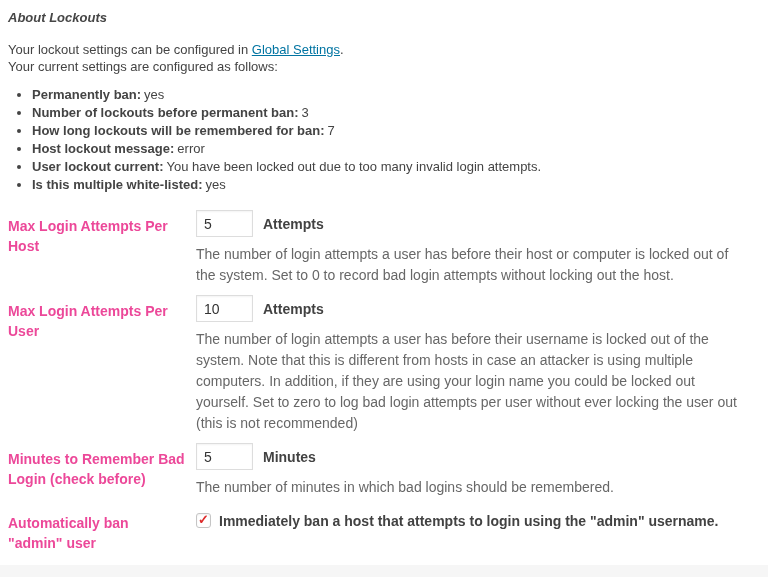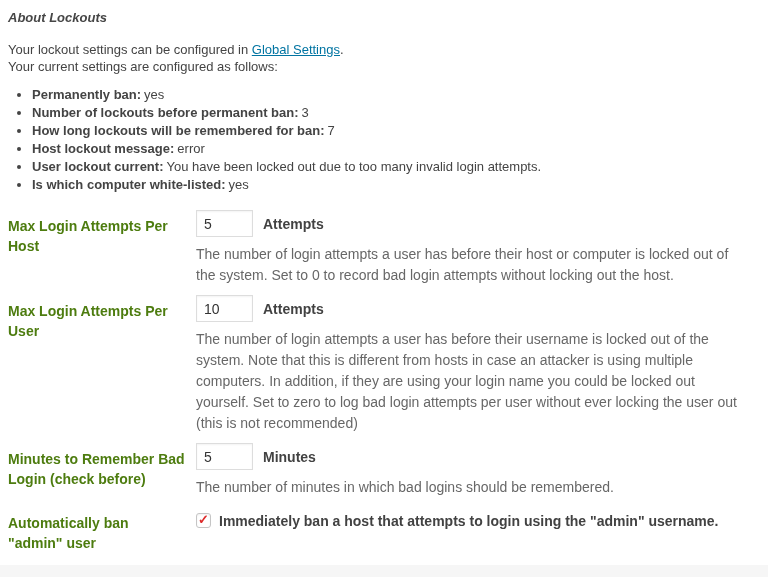--- a/index.html
+++ b/index.html
@@ -52,21 +52,21 @@
     border-collapse: collapse;
     width: 748px;
   }
   table.form-table th {
     width: 188px;
     text-align: left;
     vertical-align: top;
     padding: 6px 10px 9px 0;
     font-size: 14px;
     font-weight: 700;
-    color: #4d7c0f;
+    color: #ec4899;
     line-height: 20px;
   }
   table.form-table td {
     vertical-align: top;
     padding: 0 0 9px 0;
   }
 
   .field-line { display: flex; align-items: center; }
   .num-input {
     width: 57px;
@@ -146,21 +146,21 @@
     <div><span>Your lockout settings can be configured in </span><a>Global Settings</a><span>.</span></div>
     <div>Your current settings are configured as follows:</div>
   </div>
 
   <ul class="settings-list">
     <li><b>Permanently ban:</b><span class="item-value">yes</span></li>
     <li><b>Number of lockouts before permanent ban:</b><span class="item-value">3</span></li>
     <li><b>How long lockouts will be remembered for ban:</b><span class="item-value">7</span></li>
     <li><b>Host lockout message:</b><span class="item-value">error</span></li>
     <li><b>User lockout current:</b><span class="item-value">You have been locked out due to too many invalid login attempts.</span></li>
-    <li><b>Is which computer white-listed:</b><span class="item-value">yes</span></li>
+    <li><b>Is this multiple white-listed:</b><span class="item-value">yes</span></li>
   </ul>
 
   <table class="form-table">
     <tbody>
         <tr>
       <th>Max Login Attempts Per Host</th>
       <td>
         <div class="field-line">
           <input class="num-input" type="text" value="5" style="">
           <span class="unit">Attempts</span>

